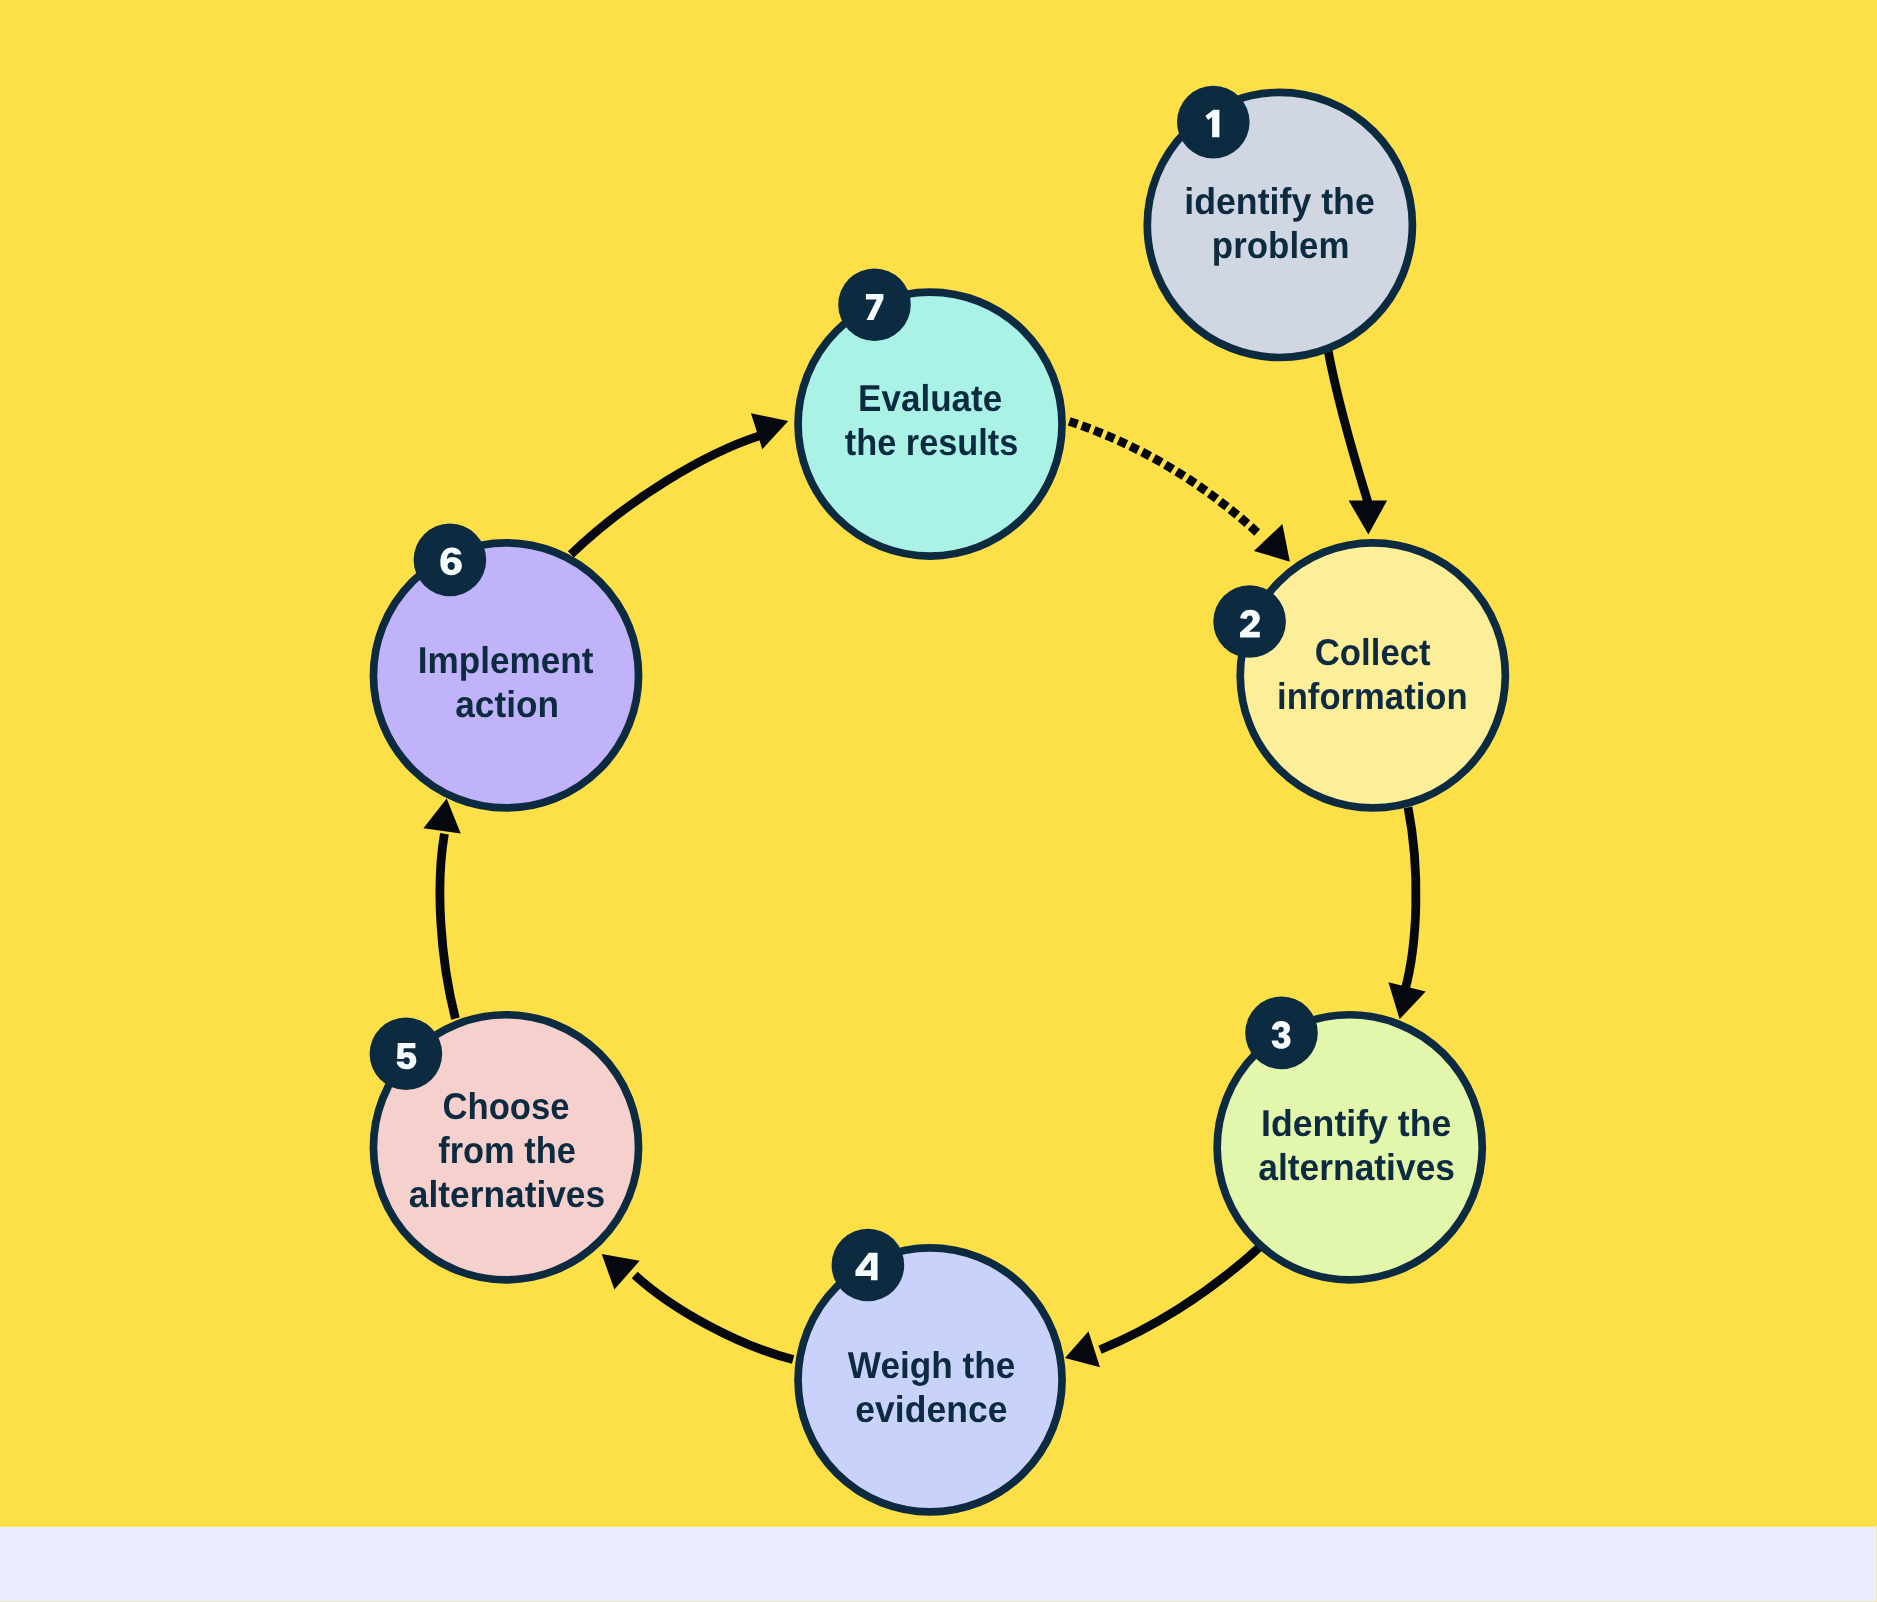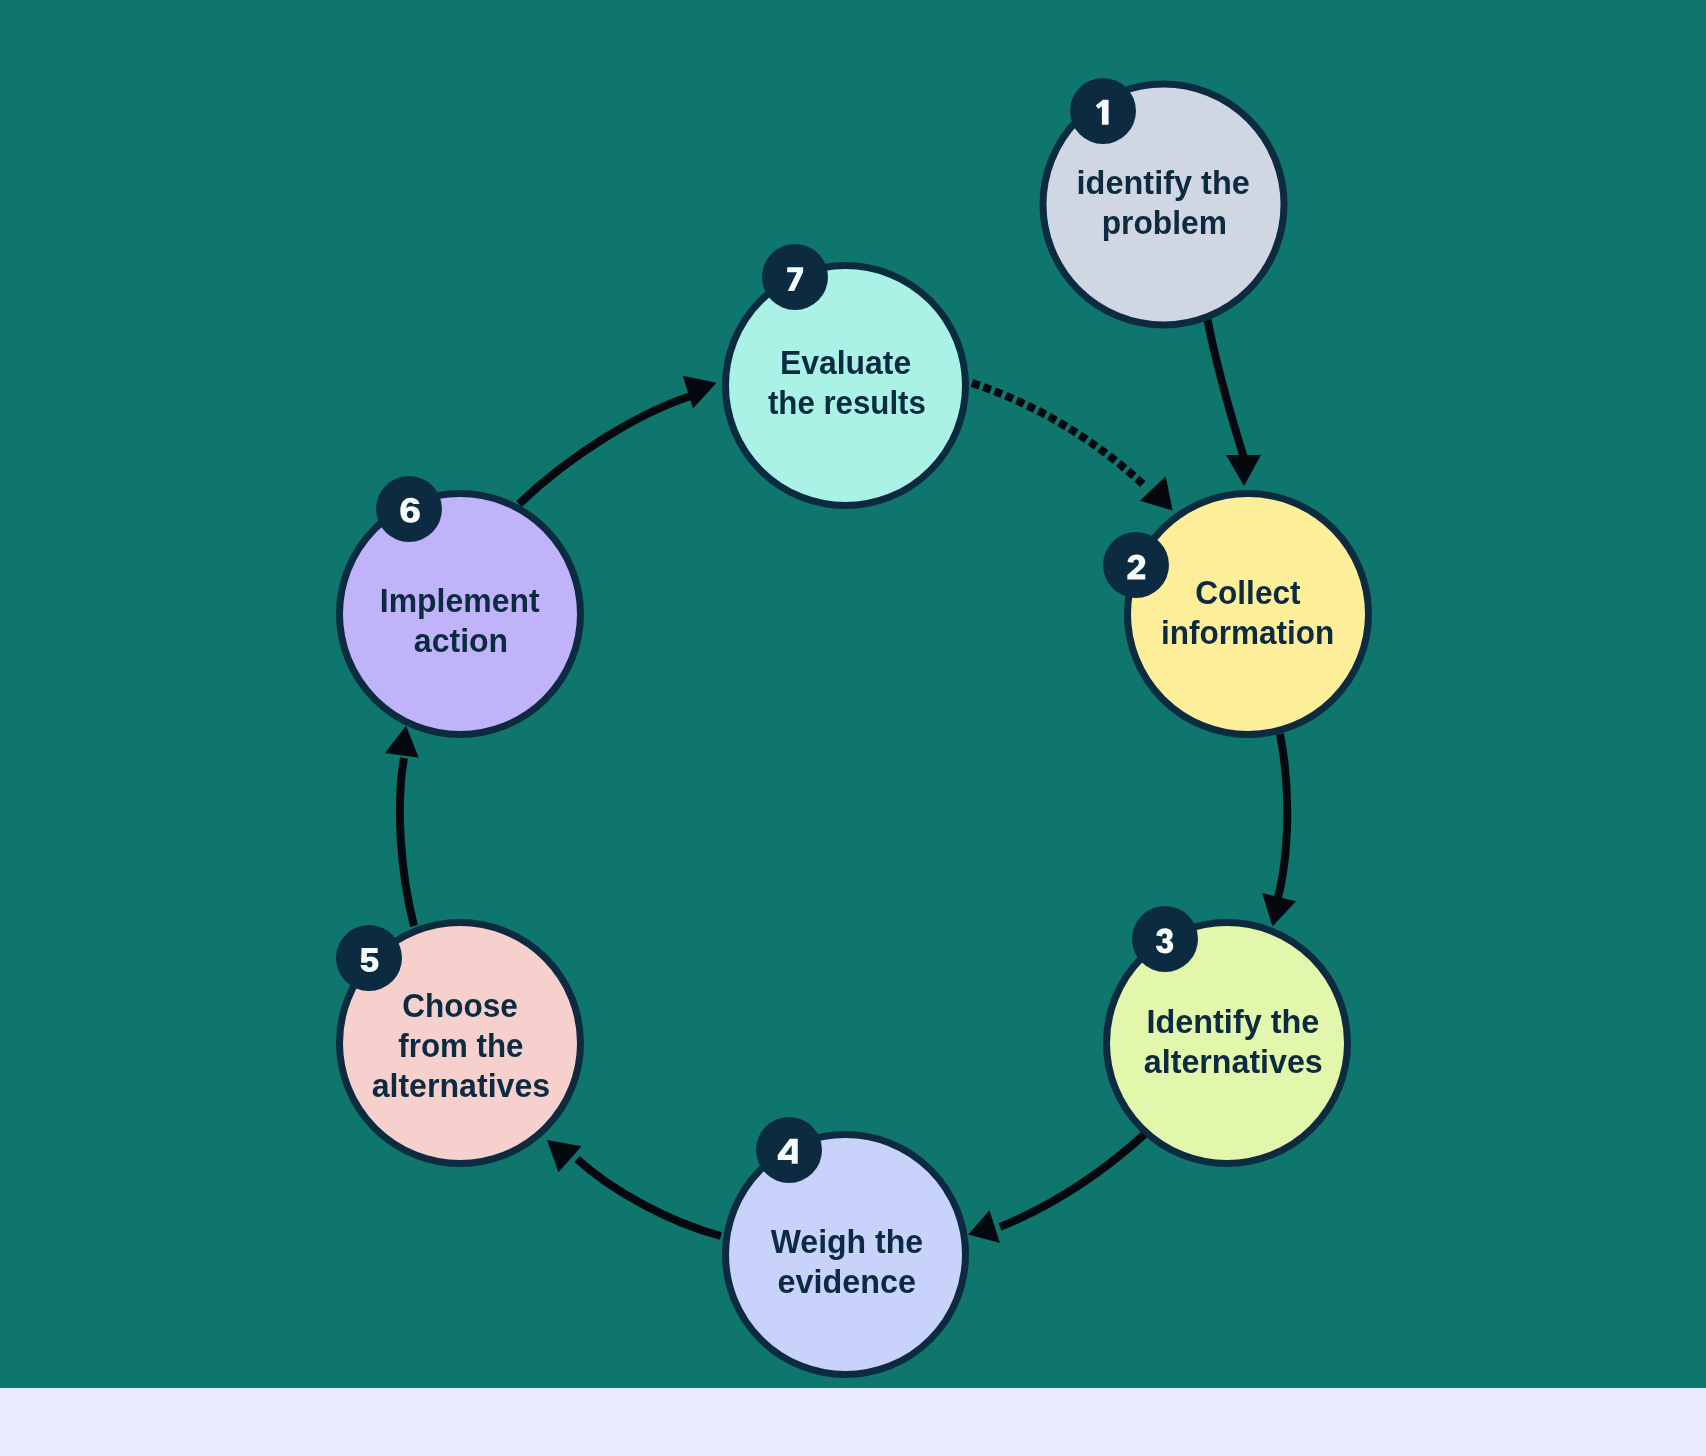--- a/index.html
+++ b/index.html
@@ -1,19 +1,19 @@
 <!DOCTYPE html>
 <html><head>
 <meta charset="utf-8">
 <title>Decision Making Process Cycle</title>
 <style>
   html,body{margin:0;padding:0;}
   body{width:1706px;height:1456px;overflow:hidden;background:#e8ecfd;
        font-family:"Liberation Sans",sans-serif;}
-  #stage{position:relative;width:1706px;height:1388px;background:#0f766e;}
+  #stage{position:relative;width:1706px;height:1388px;background:#fde047;}
   #svgroot{position:absolute;left:0;top:0;display:block;}
   .node-circle{stroke:#0d2b40;stroke-width:7;}
   .badge-circle{fill:#0d2b40;}
   .node-label{font-family:"Liberation Sans",sans-serif;font-weight:bold;
               font-size:34px;text-anchor:middle;fill:#0d2b40;}
   .badge-glyph{fill:#f5fafd;}
   .conn{fill:none;stroke:#05090f;stroke-width:8;stroke-linecap:butt;}
   .conn-dotted{fill:none;stroke:#05090f;stroke-width:8;
                stroke-dasharray:8 4;stroke-linecap:butt;}
   .arrowhead{fill:#05090f;}

